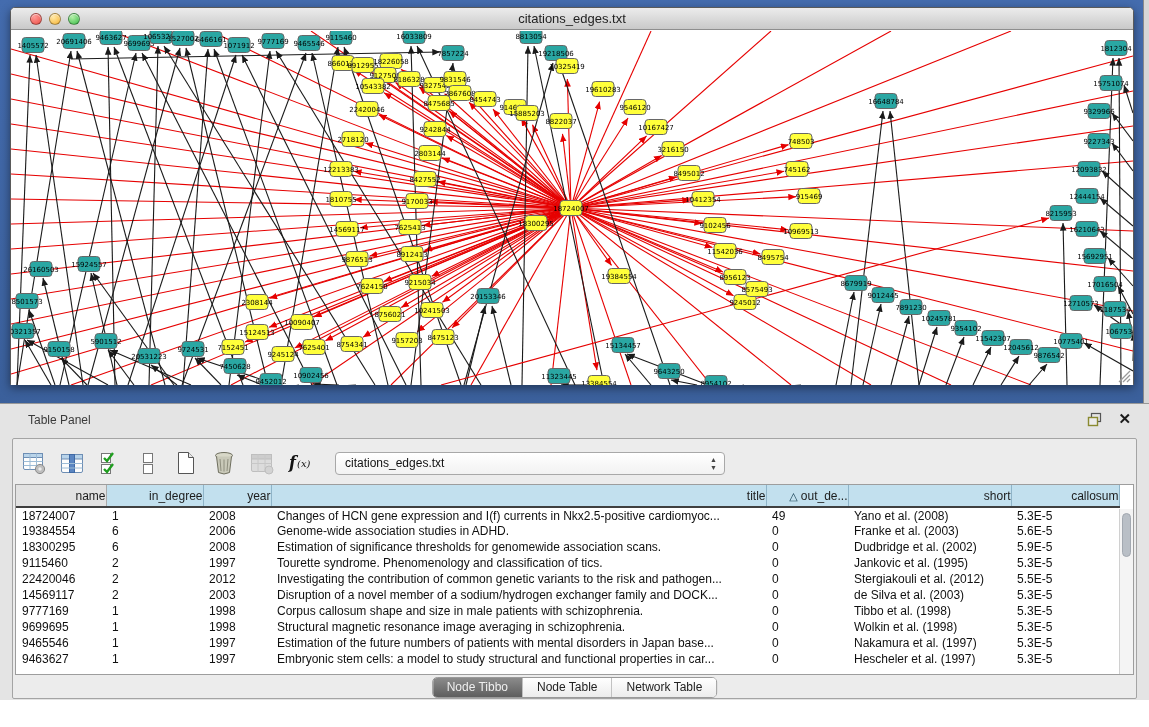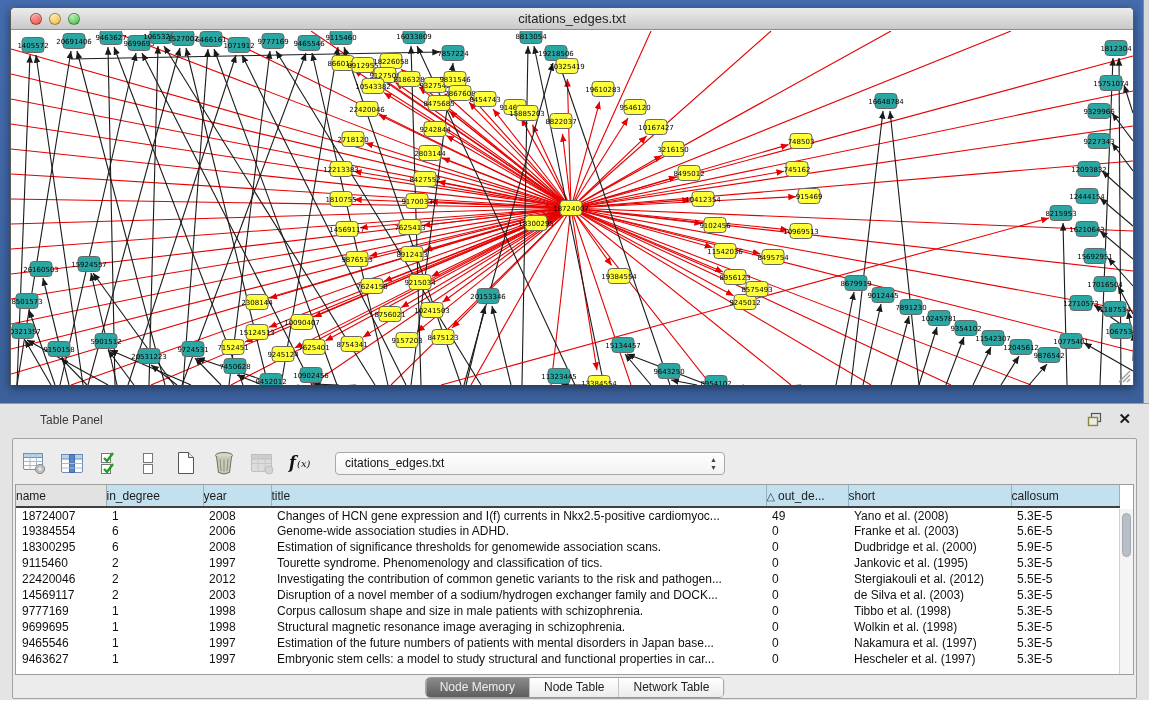--- a/index.html
+++ b/index.html
@@ -19,36 +19,36 @@
   .tl.green { left:57px; background:radial-gradient(circle at 35% 30%, #b4f0a8,#38bb46); }
   .canvas-wrap { position:absolute; left:0; top:23px; width:1122px; height:354px; background:#fff; overflow:hidden; }
   .resize-grip { position:absolute; right:2px; bottom:2px; width:16px; height:16px; }
 
   
   .back-sliver { position:absolute; right:0; top:0; width:6px; height:403px; background:#d7d7d7; border-left:1px solid #8a8a8a; }
 
   
   .table-panel { position:absolute; left:0; top:403px; width:1149px; height:297px; background:#e4e4e4; border-top:1px solid #989898; }
   .tp-header { position:absolute; left:0; top:0; right:0; height:32px; }
-  .tp-title { position:absolute; left:40px; top:9px; font-size:12px; color:#3a3a3a; }
+  .tp-title { position:absolute; left:28px; top:9px; font-size:12px; color:#3a3a3a; }
   .tp-float { position:absolute; right:46px; top:8px; width:16px; height:15px; cursor:pointer; }
   .tp-close { position:absolute; right:18px; top:6px; font-size:15px; font-weight:bold; color:#1a1a1a; cursor:pointer; }
 
   .tp-inner { position:absolute; left:12px; top:34px; width:1125px; height:261px; background:#ececec;
     border:1px solid #a4a4a4; border-radius:2px; }
   .toolbar { position:absolute; left:8px; top:5px; height:38px; display:flex; align-items:center; gap:12px; }
   .tb-btn { width:26px; height:28px; display:flex; align-items:center; justify-content:center; }
   .combo { position:relative; width:390px; height:23px; margin-left:10px; background:linear-gradient(#ffffff,#f2f2f2);
     border:1px solid #a8a8a8; border-radius:4px; font-size:12px; color:#111; line-height:21px; padding-left:9px; }
   .combo .arrows { position:absolute; right:7px; top:3px; font-size:7px; line-height:8px; color:#444; text-align:center; }
 
   .tbl-wrap { position:absolute; left:2px; top:45px; width:1119px; height:191px; background:#fff; border:1px solid #9d9d9d; }
   table.grid { border-collapse:collapse; table-layout:fixed; width:1103px; font-size:12px; }
   table.grid th { height:22px; background:#c2e0ee; border-right:1px solid #8fb4c8; border-bottom:2px solid #3f3f3f;
-     font-weight:normal; color:#1c1c1c; text-align:left; overflow:hidden; white-space:nowrap; }
+     font-weight:normal; color:#1c1c1c; text-align:right; overflow:hidden; white-space:nowrap; }
   table.grid th.pk { background:#e2e2e2; border-right:1px solid #aaa; }
   table.grid td { height:16px; padding:0 4px 0 6px; white-space:nowrap; overflow:hidden; color:#101010; }
   .sortglyph { color:#123c50; font-size:11px; margin-right:3px; }
   .vscroll { position:absolute; right:0; top:24px; width:14px; bottom:0; background:#f4f4f4; border-left:1px solid #d0d0d0; }
   .vthumb { position:absolute; left:2px; top:4px; width:9px; height:44px; border-radius:5px; background:#b9bfc6; border:1px solid #a2a8b0; }
 
   .tabs { position:absolute; left:50%; transform:translateX(-50%); top:238px; height:21px; display:flex;
     border:1px solid #9a9a9a; border-radius:5px; overflow:hidden; background:#fff; }
   .tab { font-size:12px; padding:2px 14px 0 14px; height:19px; color:#222; background:linear-gradient(#ffffff,#ececec);
     border-right:1px solid #b9b9b9; cursor:pointer; white-space:nowrap; }
@@ -850,21 +850,21 @@
                 <td>0</td>
                 <td>Franke et al. (2003)</td>
                 <td>5.6E-5</td>
               </tr>
               <tr>
                 <td>18300295</td>
                 <td>6</td>
                 <td>2008</td>
                 <td>Estimation of significance thresholds for genomewide association scans.</td>
                 <td>0</td>
-                <td>Dudbridge et al. (2000)</td>
+                <td>Dudbridge et al. (2002)</td>
                 <td>5.9E-5</td>
               </tr>
               <tr>
                 <td>9115460</td>
                 <td>2</td>
                 <td>1997</td>
                 <td>Tourette syndrome. Phenomenology and classification of tics.</td>
                 <td>0</td>
                 <td>Jankovic et al. (1995)</td>
                 <td>5.3E-5</td>
@@ -924,21 +924,21 @@
                 <td>5.3E-5</td>
               </tr>
             </tbody>
         </table>
         <div class="vscroll">
           <div class="vthumb"></div>
         </div>
       </div>
 
       <div class="tabs" id="tabs">
-          <div class="tab sel">Node Memory</div>
+          <div class="tab sel">Node Tibbo</div>
           <div class="tab">Node Table</div>
           <div class="tab">Network Table</div>
         </div>
     </div>
   </div>
 
   <div class="statusbar">
     <span class="mem">Memory: OK</span>
     <span class="memdot"></span>
   </div>

